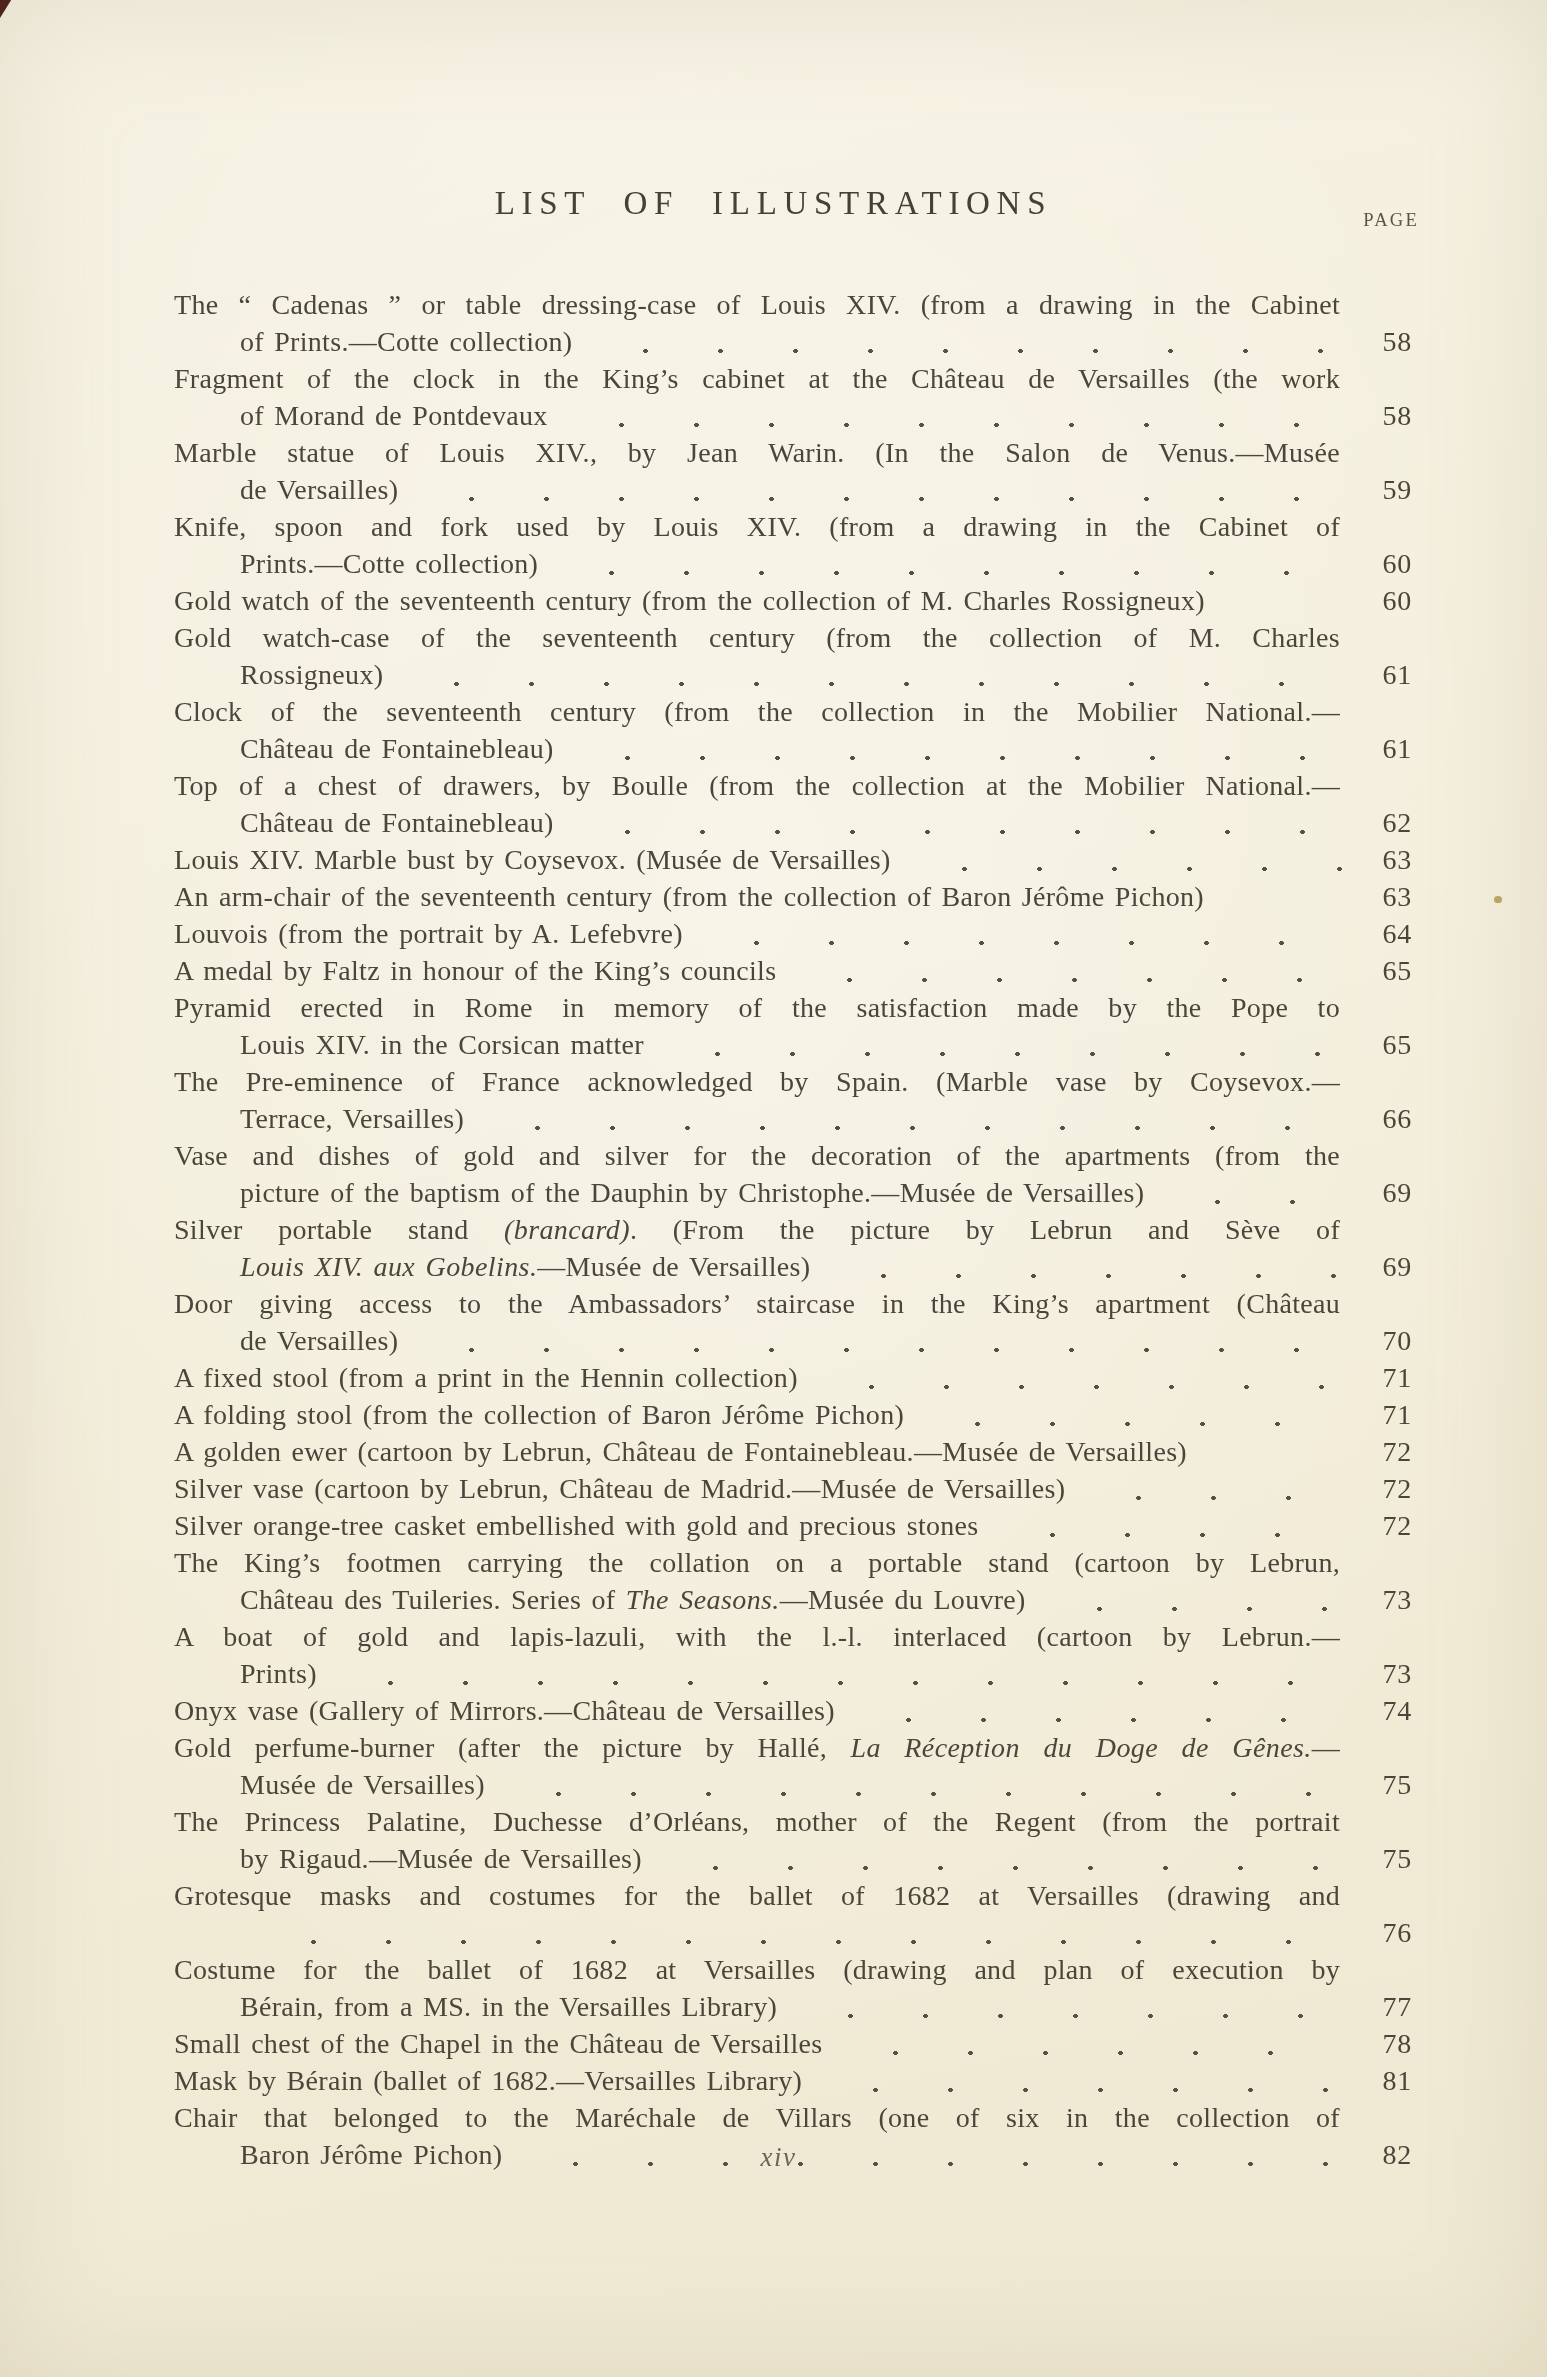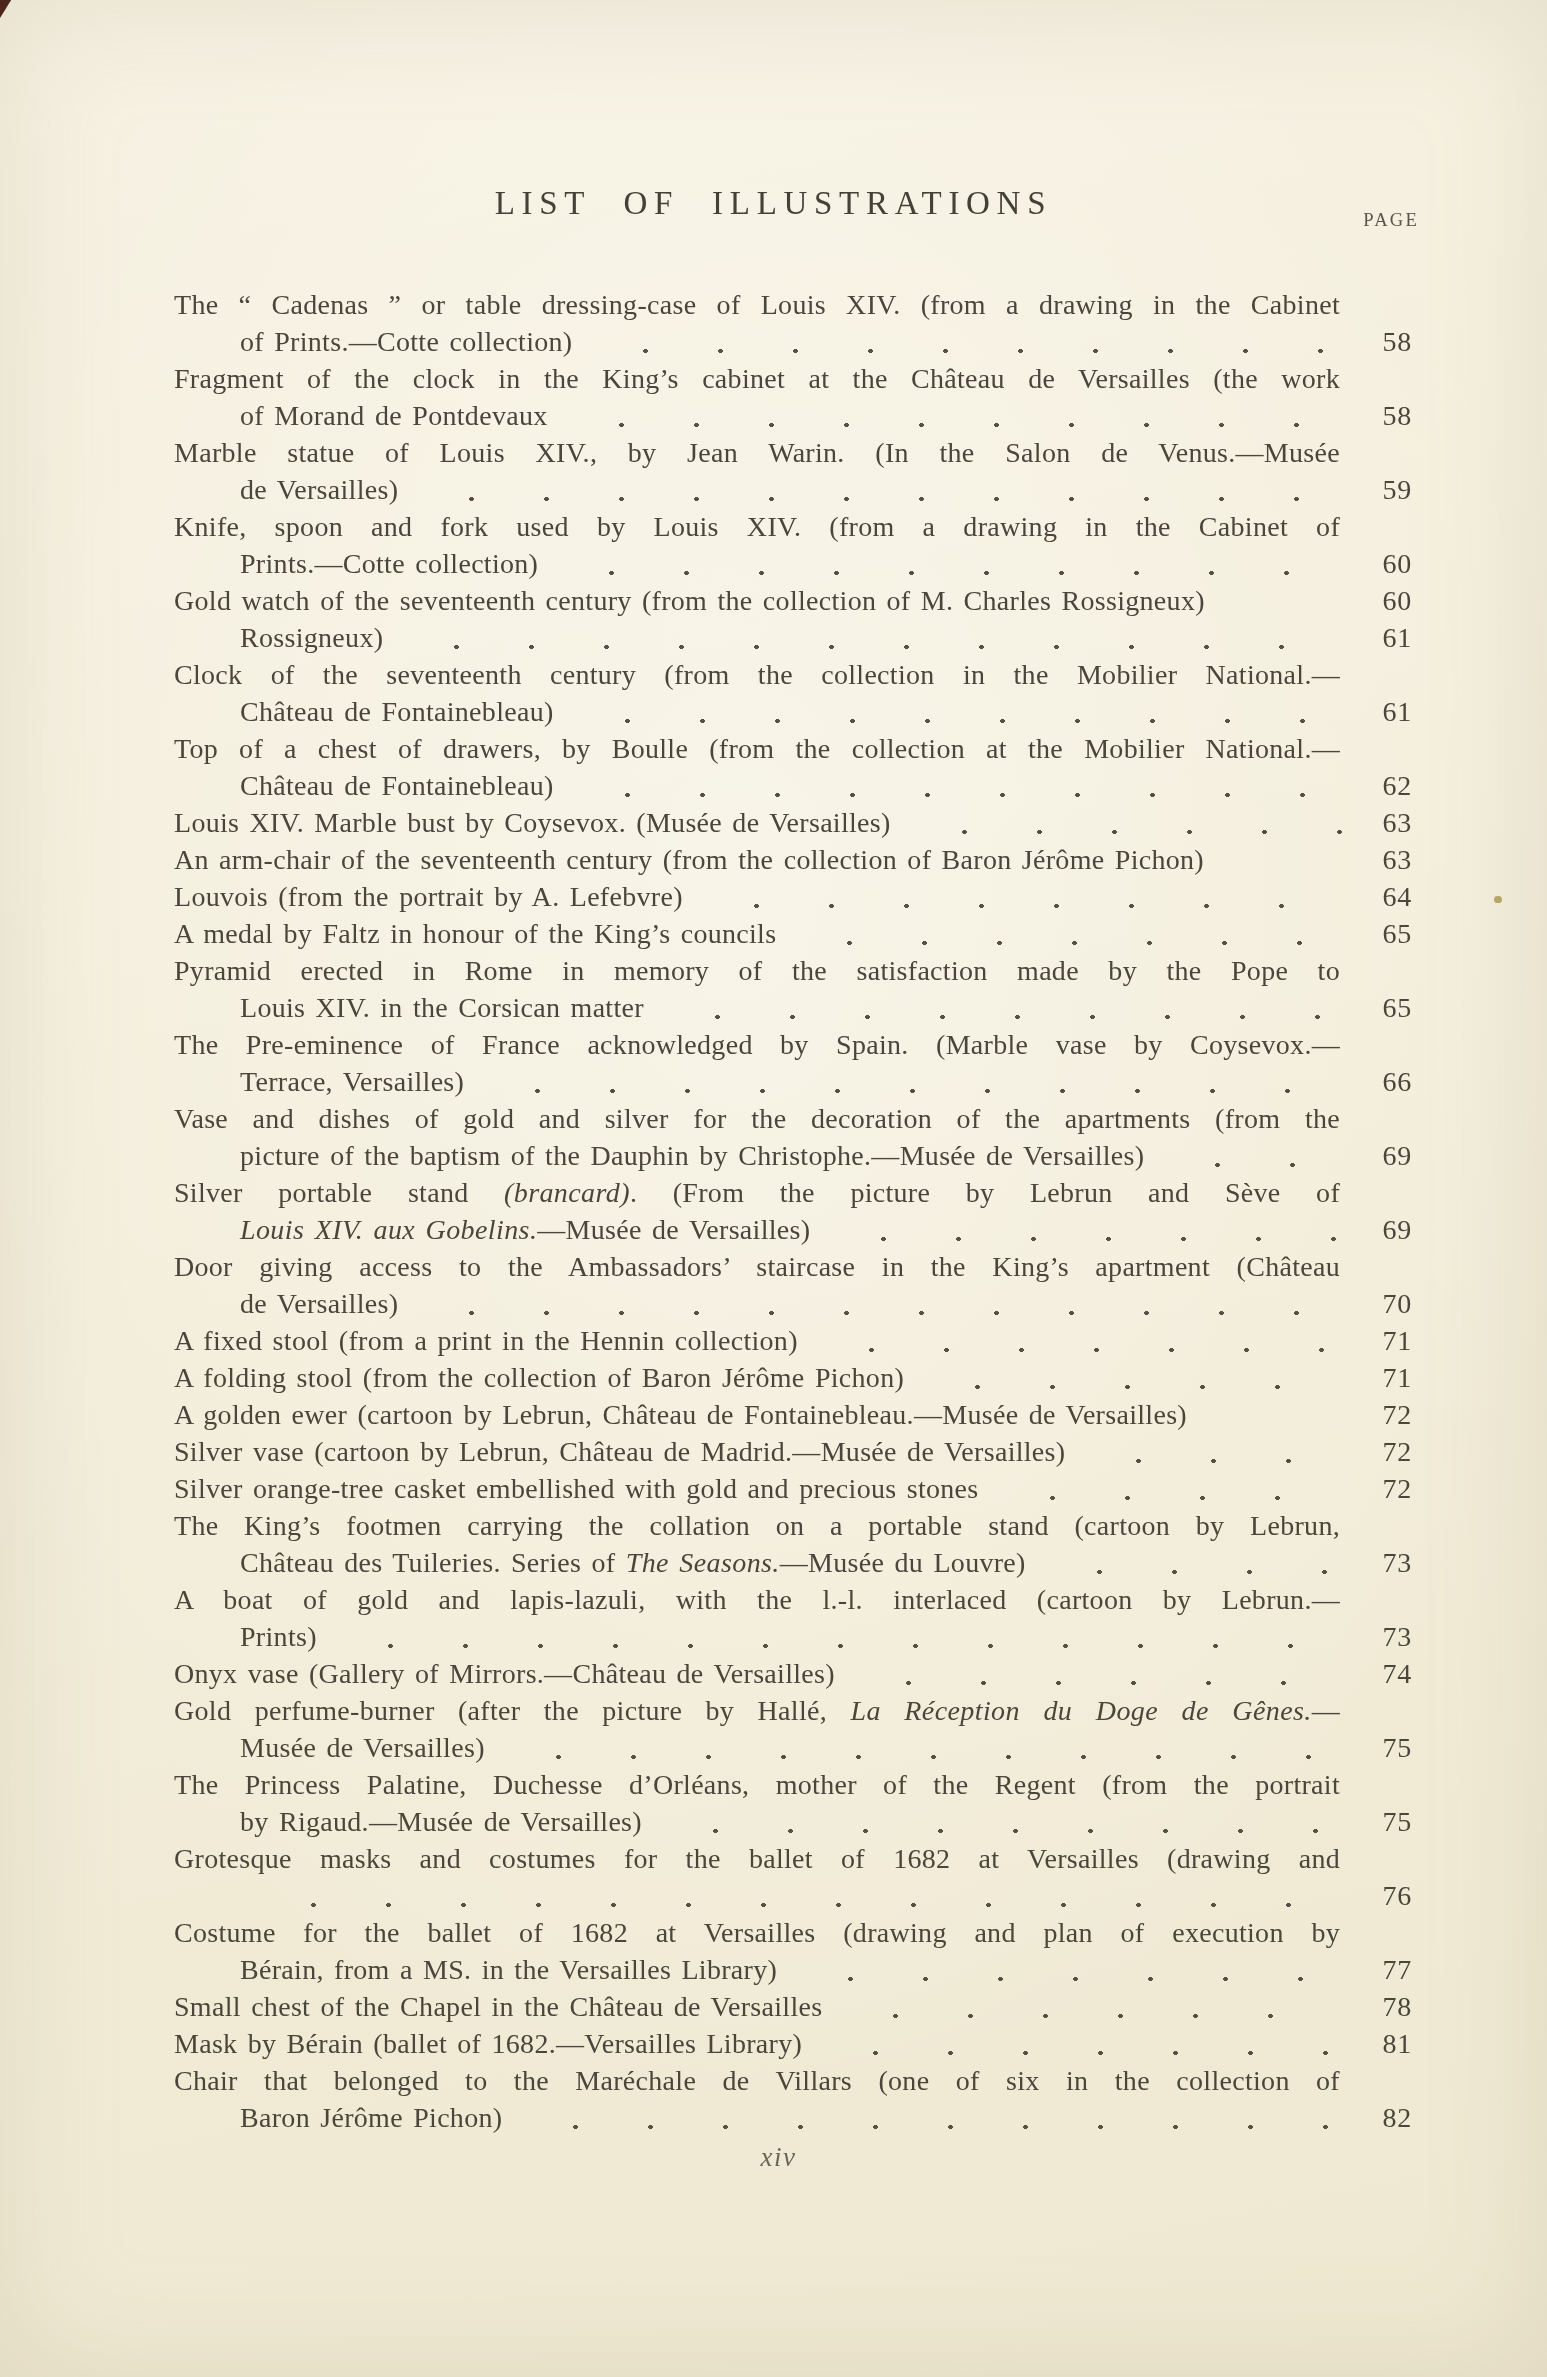--- a/index.html
+++ b/index.html
@@ -130,20 +130,21 @@
       <div class="row flex ind">
         <span class="txt"><span>Prints.—Cotte collection)</span></span>
         <span class="leader dotted"></span>
         <span class="num">60</span>
       </div>
       <div class="row flex">
         <span class="txt"><span>Gold watch of the seventeenth century (from the collection of M. Charles Rossigneux)</span></span>
         <span class="leader"></span>
         <span class="num">60</span>
       </div>
+      <div class="row wrap"><span class="txt"><span>Gold watch-case of the seventeenth century (from the collection of M. Charles</span></span></div>
       <div class="row flex ind">
         <span class="txt"><span>Rossigneux)</span></span>
         <span class="leader dotted"></span>
         <span class="num">61</span>
       </div>
       <div class="row wrap"><span class="txt"><span>Clock of the seventeenth century (from the collection in the Mobilier National.—</span></span></div>
       <div class="row flex ind">
         <span class="txt"><span>Château de Fontainebleau)</span></span>
         <span class="leader dotted"></span>
         <span class="num">61</span>

